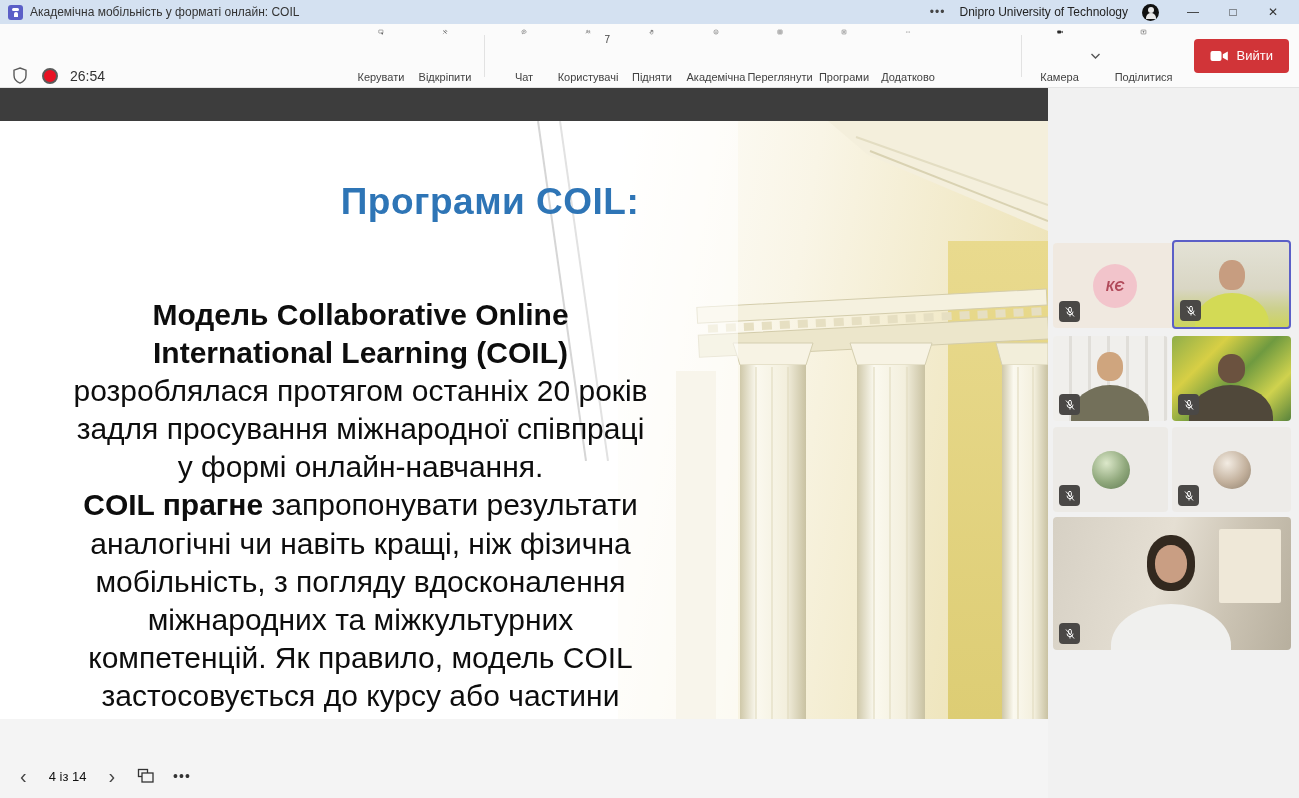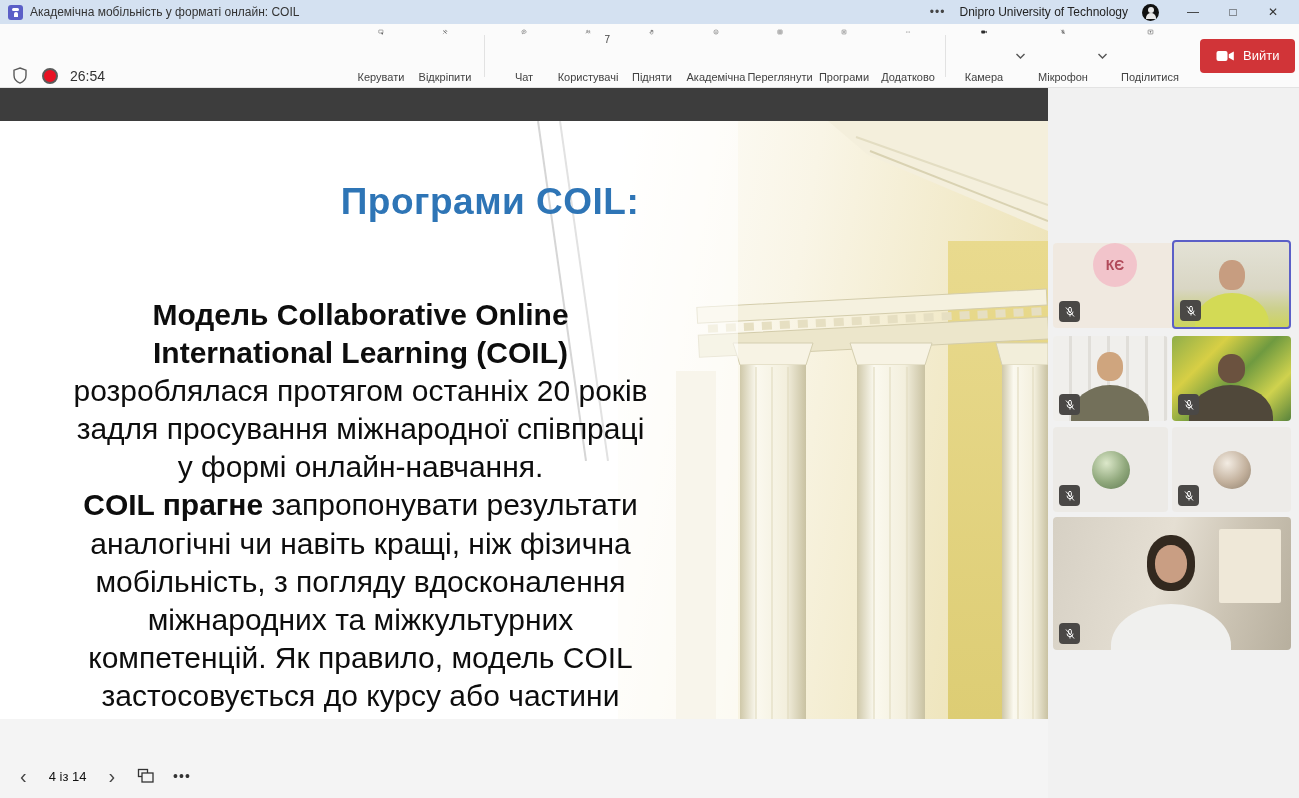--- a/index.html
+++ b/index.html
@@ -78,21 +78,21 @@
     gap: 18px; color: #222;
   }
   .nav-chev { font-size: 20px; color: #444; cursor: pointer; line-height: 1; padding: 2px 4px; }
   .nav-pos { font-size: 13px; color: #111; }
   .nav-ico { cursor: pointer; display:flex; }
   .nav-dots { font-size: 14px; color:#333; letter-spacing: 1px; cursor: pointer; }
 
   
   .sidebar { width: 251px; flex:none; position: relative; background: #f1f1f1; }
   .tile { position: absolute; border-radius: 4px; overflow: hidden; cursor: pointer; background:#ddd; }
-  .t1 { left: 5px; top: 155px; width: 124px; height: 85px; background: #f0e9e0; display:flex; align-items:flex-start; justify-content:center; }
+  .t1 { left: 5px; top: 155px; width: 124px; height: 85px; background: #f0e9e0; display:flex; align-items:center; justify-content:center;font-style:italic; }
   .t2 { left: 124px; top: 152px; width: 119px; height: 89px; border: 2px solid #5b5fc7; background: linear-gradient(180deg,#e3e2d6 0%, #d9d6c4 55%, #ccd08e 78%, #cdd45c 100%); }
   .t3 { left: 5px; top: 248px; width: 115px; height: 85px; background: repeating-linear-gradient(90deg,#f0efec 0 16px,#e0ded9 16px 19px); }
   .t4 { left: 124px; top: 248px; width: 119px; height: 85px; background: linear-gradient(135deg,#8fae4a 0%, #d7cf45 28%, #6f9a40 52%, #cfd24e 76%, #58833c 100%); }
   .t5 { left: 5px; top: 339px; width: 115px; height: 85px; background: #eceae6; display:flex; align-items:center; justify-content:center; }
   .t6 { left: 124px; top: 339px; width: 119px; height: 85px; background: #edebe8; display:flex; align-items:center; justify-content:center; }
   .t7 { left: 5px; top: 429px; width: 238px; height: 133px; background: linear-gradient(105deg,#d6d0c4 0%, #e5dfd3 45%, #ccc4b4 72%, #b7af9e 100%); }
 
   .avatar-big { width: 44px; height: 44px; border-radius: 50%; background: #f2c4cb; display:flex; align-items:center; justify-content:center;
     font-size: 14px; font-weight: bold; color: #b14a5a; }
   .avatar-photo { width: 38px; height: 38px; border-radius: 50%; }
@@ -241,38 +241,20 @@
       <div class="vdiv"></div>
       <div class="devbtn">
         <div class="tbtn" style="width:56px">
           <svg width="22" height="20" viewBox="0 0 22 20">
               <g fill="#2b2b2b">
                 <rect x="2" y="5" width="12.5" height="10" rx="2.2"></rect>
                 <path d="M15.5 8.3 20 5.7v8.6l-4.5-2.6z"></path>
               </g>
             </svg>
           <span class="lbl">Камера</span>
-        </div>
-        <div class="chev">
-          <svg width="11" height="8" viewBox="0 0 11 8">
-              <polyline points="1.5,2 5.5,6 9.5,2" fill="none" stroke="#555" stroke-width="1.4"></polyline>
-            </svg>
-        </div>
-      </div>
-      <div class="devbtn">
-        <div class="tbtn" style="width:62px">
-          <svg width="20" height="20" viewBox="0 0 20 20">
-              <g fill="none" stroke="#2b2b2b" stroke-width="1.4">
-                <rect x="8" y="2.8" width="4.2" height="8.4" rx="2.1"></rect>
-                <path d="M5.5 9.2a4.6 4.6 0 0 0 9.2 0"></path>
-                <line x1="10.1" y1="13.8" x2="10.1" y2="16.6"></line>
-                <line x1="3.6" y1="2.8" x2="16.6" y2="16.8"></line>
-              </g>
-            </svg>
-          <span class="lbl">Мікрофон</span>
         </div>
         <div class="chev">
           <svg width="11" height="8" viewBox="0 0 11 8">
               <polyline points="1.5,2 5.5,6 9.5,2" fill="none" stroke="#555" stroke-width="1.4"></polyline>
             </svg>
         </div>
       </div>
       <div class="tbtn" style="width:72px">
         <svg width="21" height="20" viewBox="0 0 21 20">
             <g fill="none" stroke="#2b2b2b" stroke-width="1.4">

